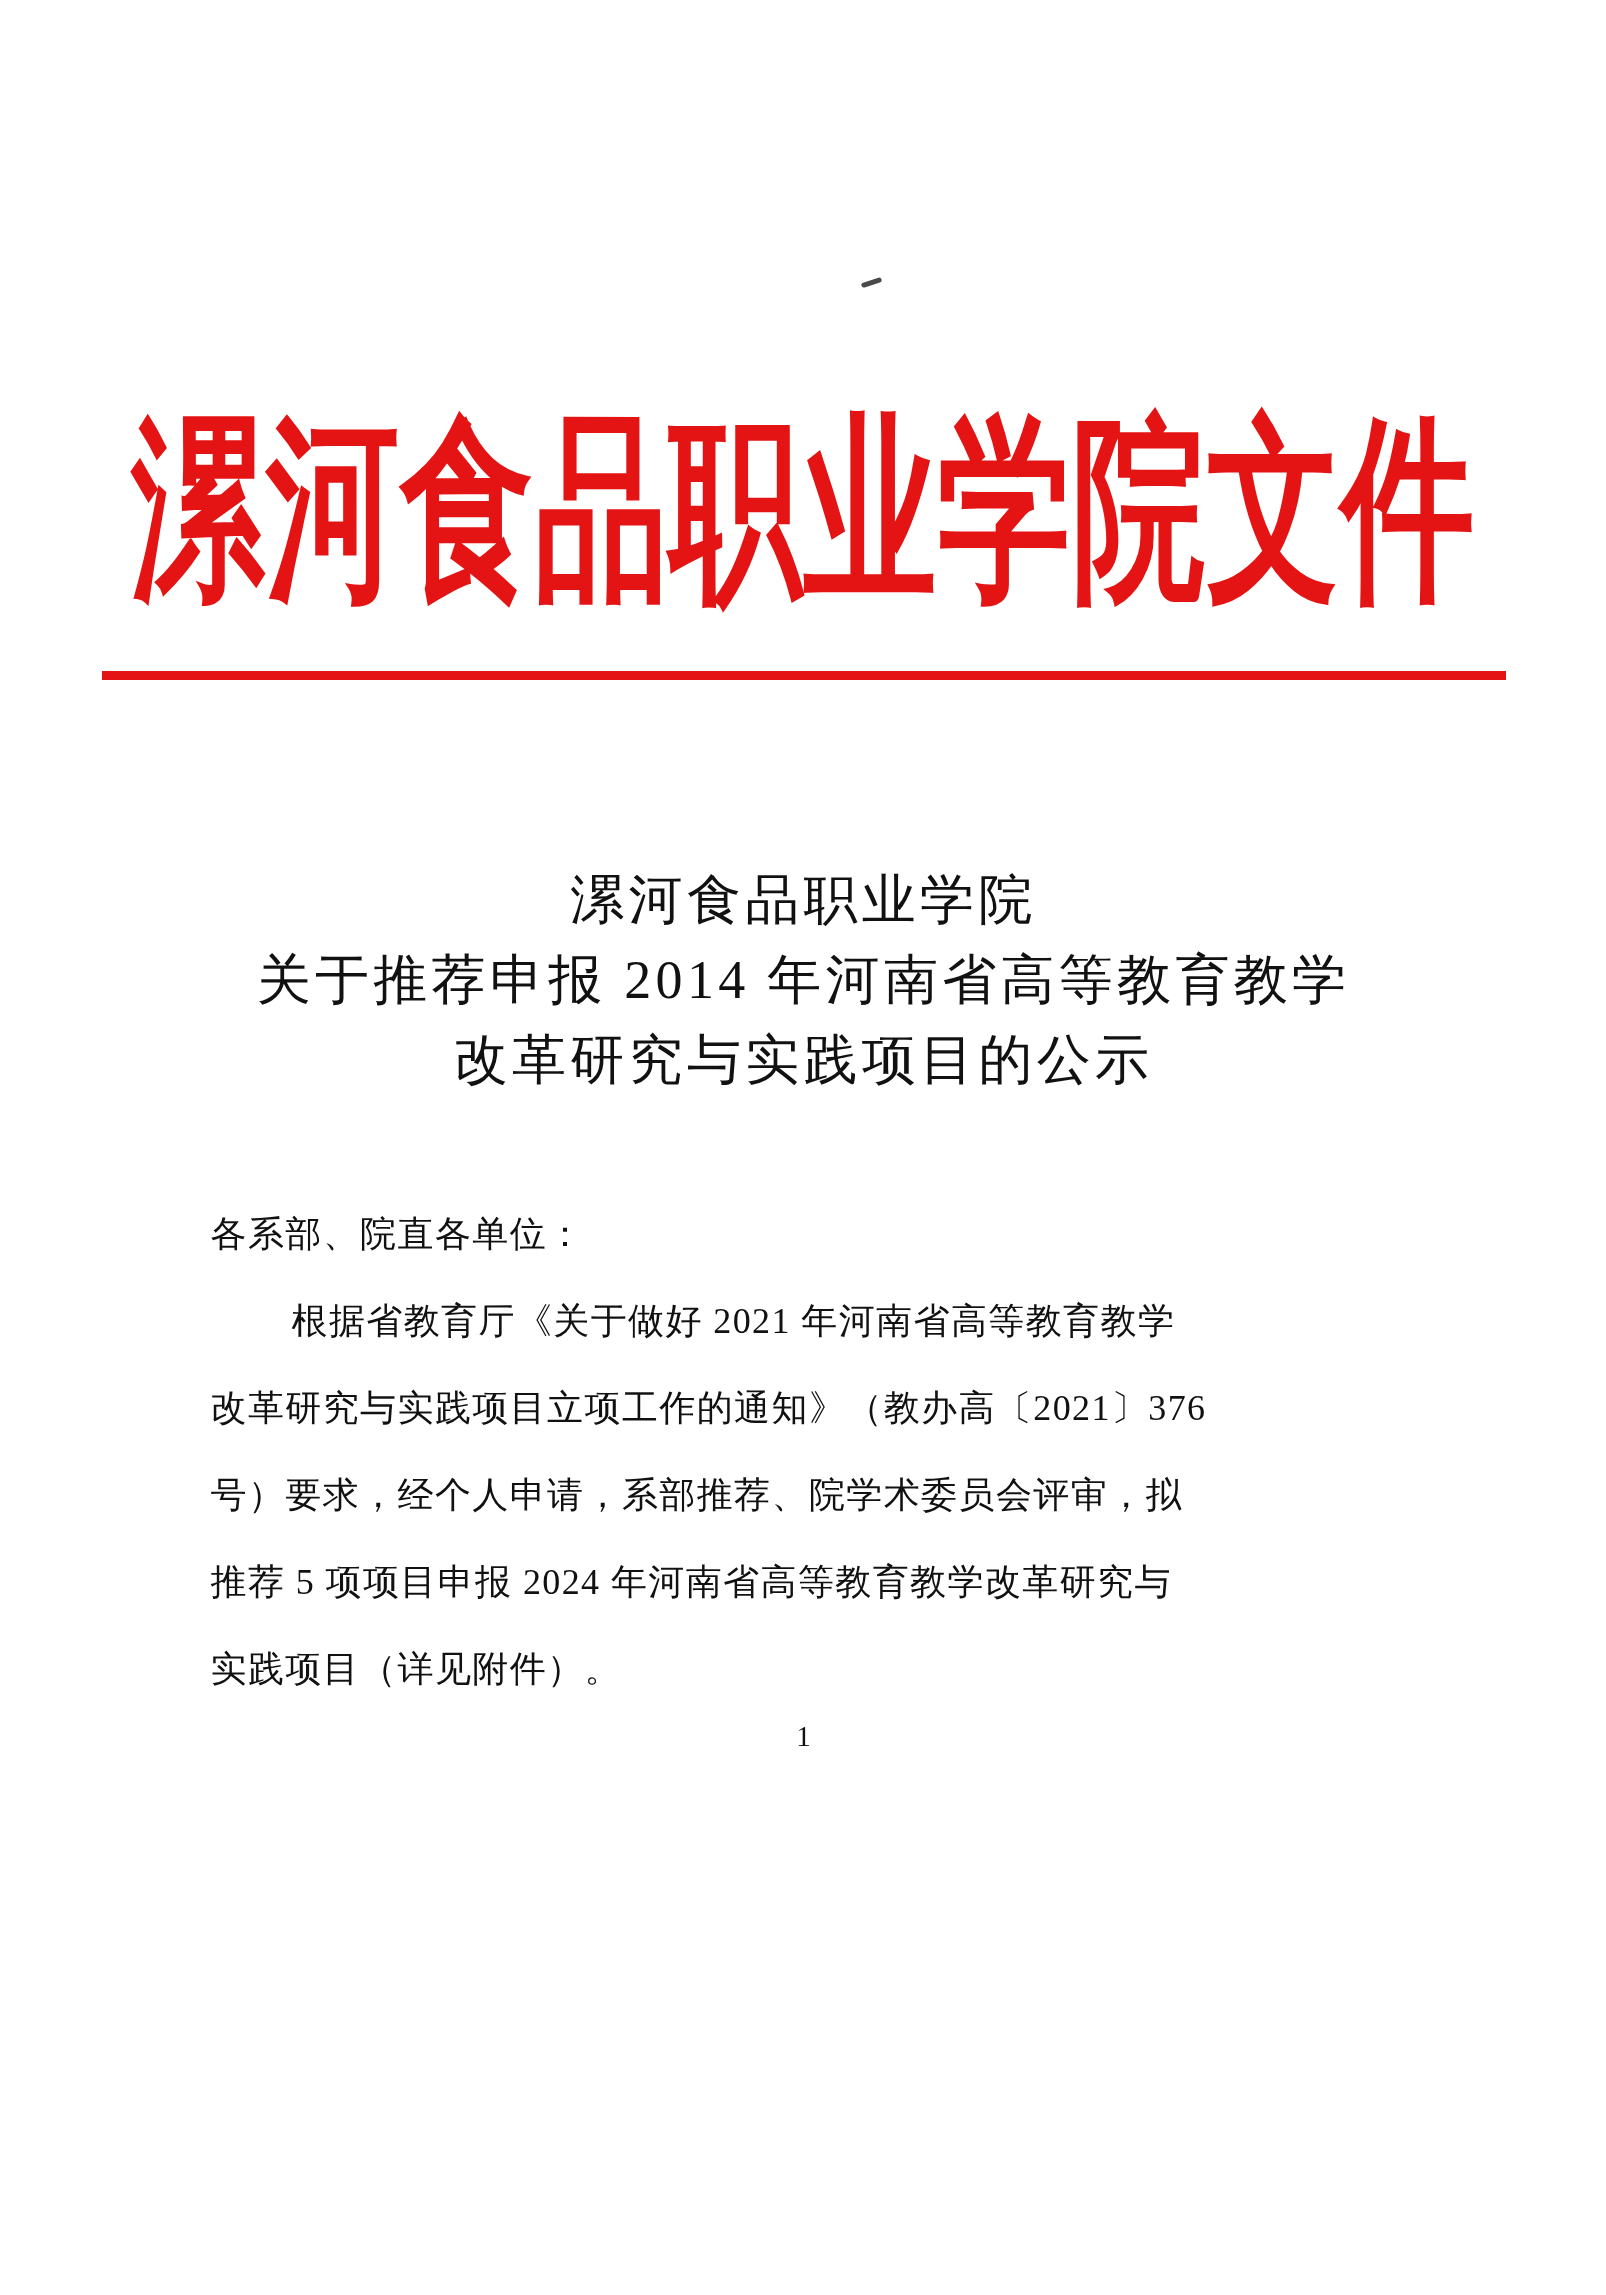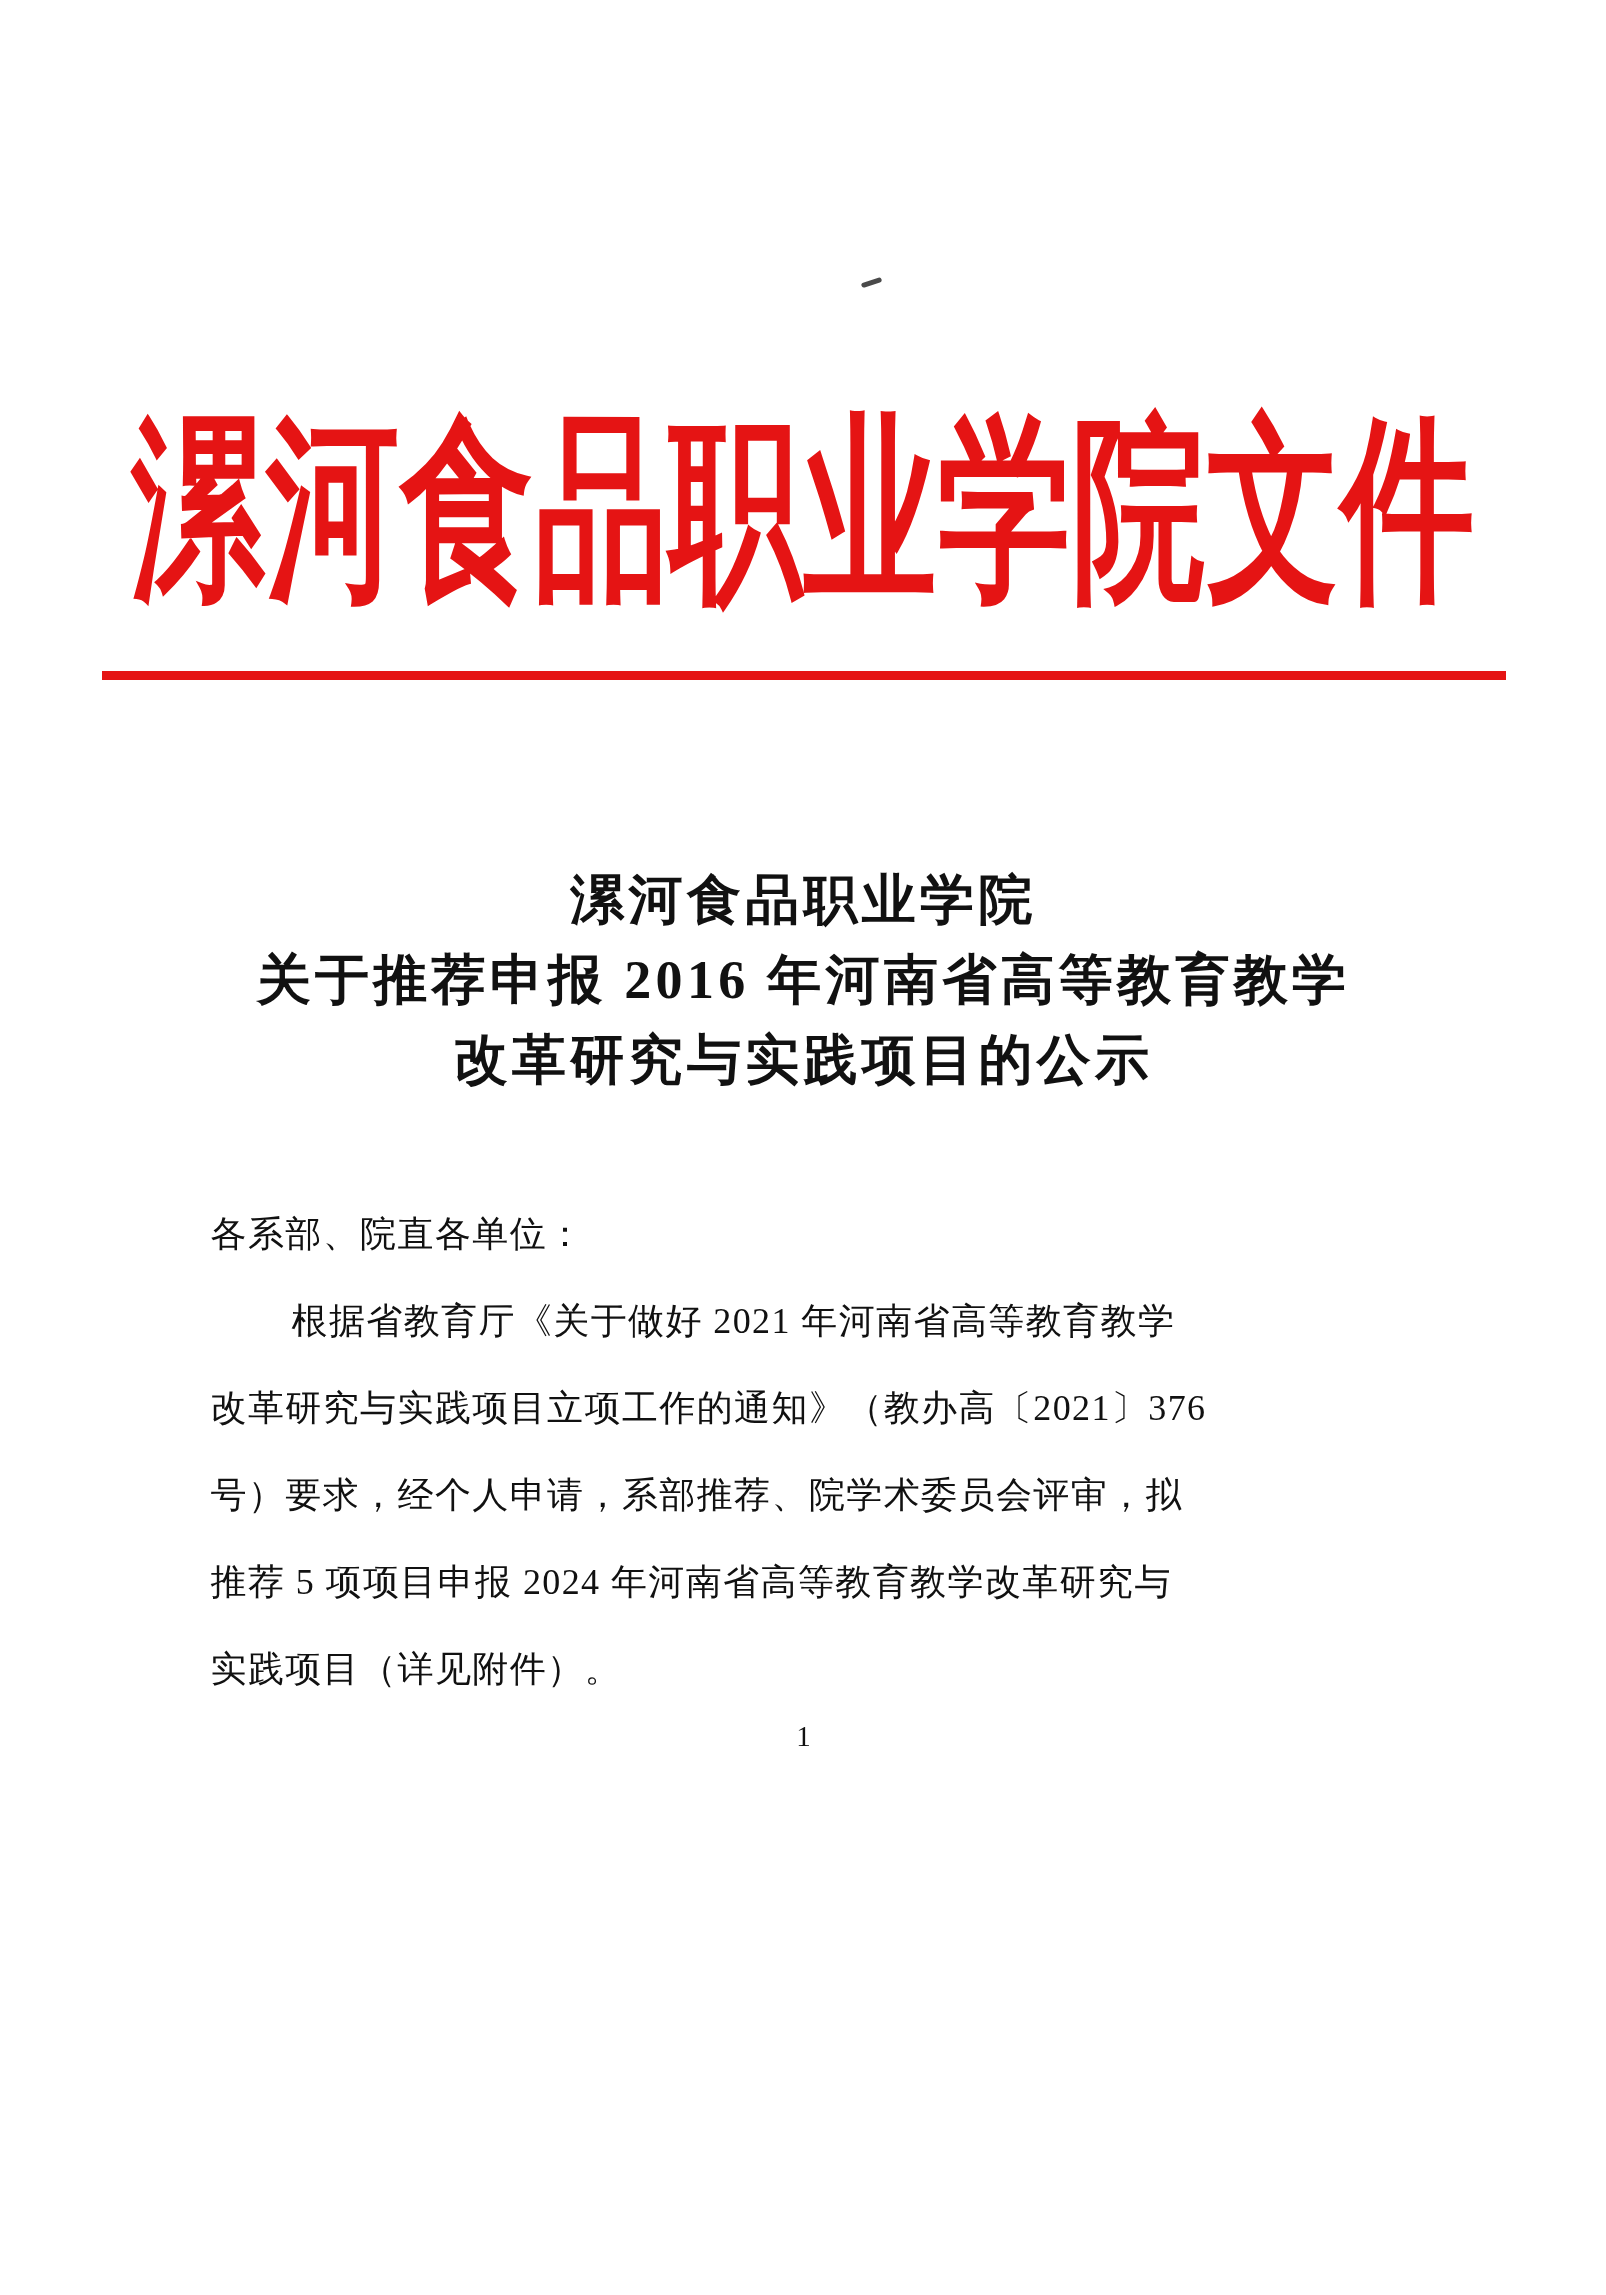--- a/index.html
+++ b/index.html
@@ -65,21 +65,21 @@
     margin: 53px auto 0 auto;
     width: 1404px;
     height: 8.6px;
     background: var(--accent, #e51414);
   }
 
   
   .doc-title {
     margin-top: 180px;
     text-align: center;
-    font-weight: bold;
+    font-weight: normal;
   }
   .doc-title .t-line {
     font-size: 54px;
     line-height: 80px;
     letter-spacing: 4.3px;
     white-space: nowrap;
   }
 
   
   .body-text {
@@ -115,21 +115,21 @@
 
   <div class="masthead">
     <span class="stretch">漯河食品职业学院文件</span>
   </div>
 
 
   <div class="red-divider"></div>
 
   <div class="doc-title">
     <div class="t-line">漯河食品职业学院</div>
-    <div class="t-line">关于推荐申报 2016 年河南省高等教育教学</div>
+    <div class="t-line">关于推荐申报 2014 年河南省高等教育教学</div>
     <div class="t-line">改革研究与实践项目的公示</div>
   </div>
 
   <div class="body-text">
     <div class="b-line">各系部、院直各单位：</div>
     <div class="b-line indent">根据省教育厅《关于做好 2021 年河南省高等教育教学</div>
     <div class="b-line">改革研究与实践项目立项工作的通知》（教办高〔2021〕376</div>
     <div class="b-line">号）要求，经个人申请，系部推荐、院学术委员会评审，拟</div>
     <div class="b-line">推荐 5 项项目申报 2024 年河南省高等教育教学改革研究与</div>
     <div class="b-line">实践项目（详见附件）。</div>

